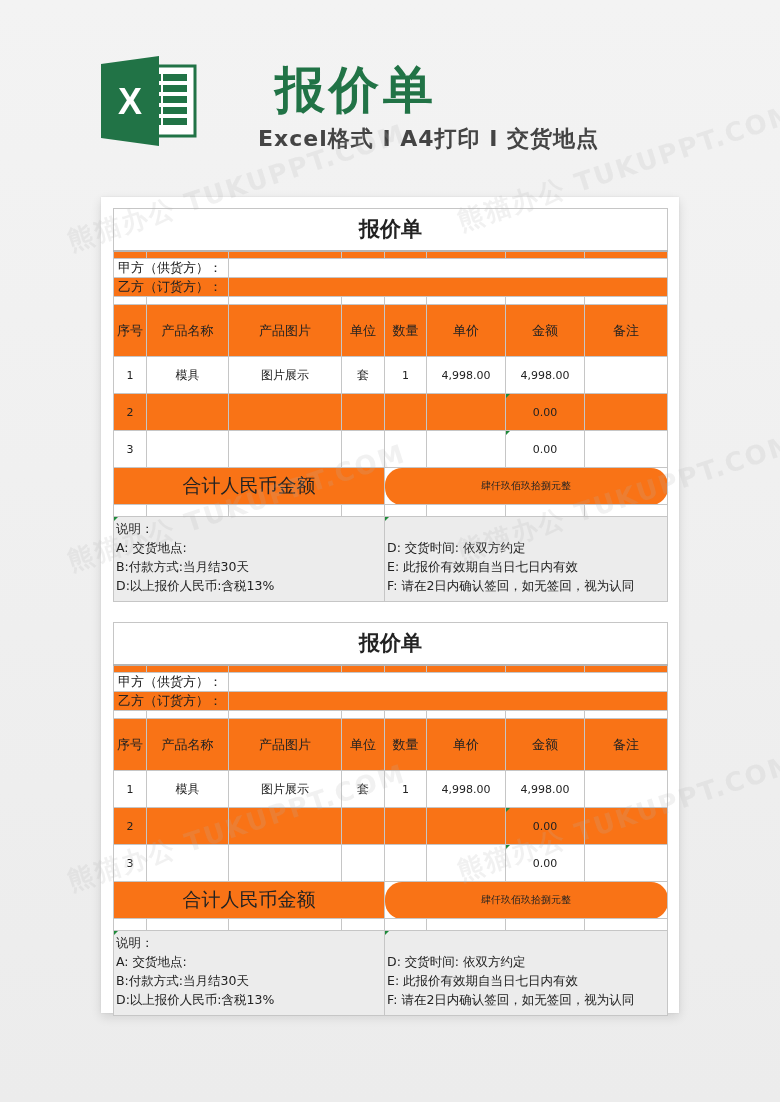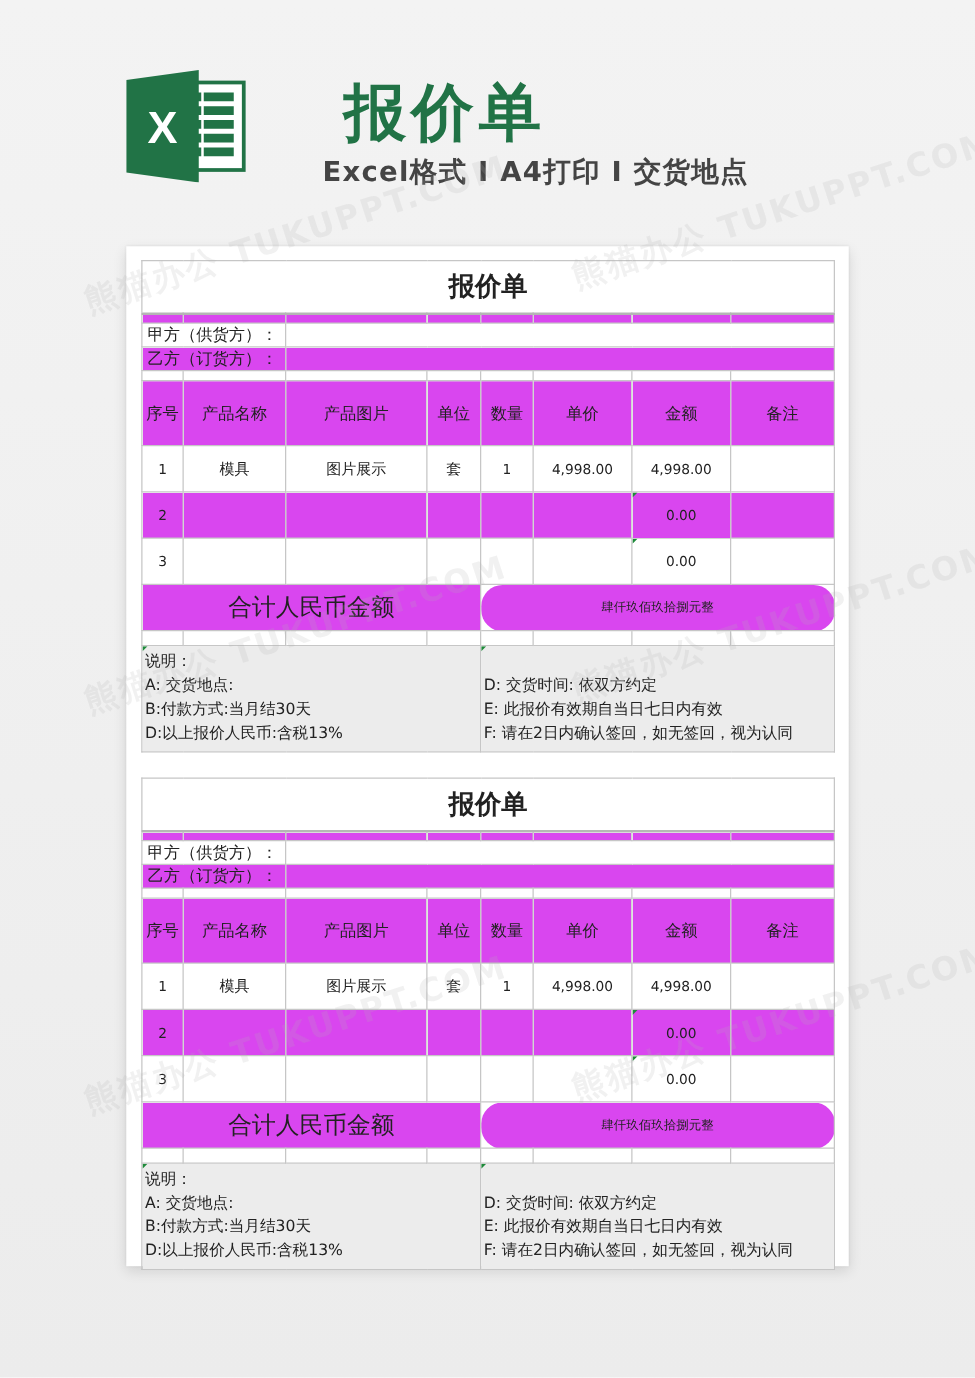--- a/index.html
+++ b/index.html
@@ -40,21 +40,21 @@
   .sheet table {
     border-collapse: collapse; width: 554px; table-layout: fixed;
     font-size: 12px;
   }
   .sheet td {
     border: 1px solid #c6c6c6;
     text-align: center; vertical-align: middle;
     padding: 0; overflow: hidden; white-space: nowrap;
     color: #222;
   }
-  .sheet .gray td, td.gray { background: #d946ef; }
+  .sheet .gray td, td.gray { background: #f97316; }
   .title-cell {
     height: 42px; font-size: 21px; font-weight: bold; color: #111;
     background: #fff; border-bottom: 2px solid #b5b5b5 !important;
   }
   .thin td { height: 8px; }
   .party td { height: 18px; }
   .party td.label { text-align: left; padding-left: 4px; font-size: 13px; }
   .head td { height: 52px; font-size: 13px; }
   .row td { height: 37px; font-size: 11px; }
   .row td.zh { font-size: 12px; }

